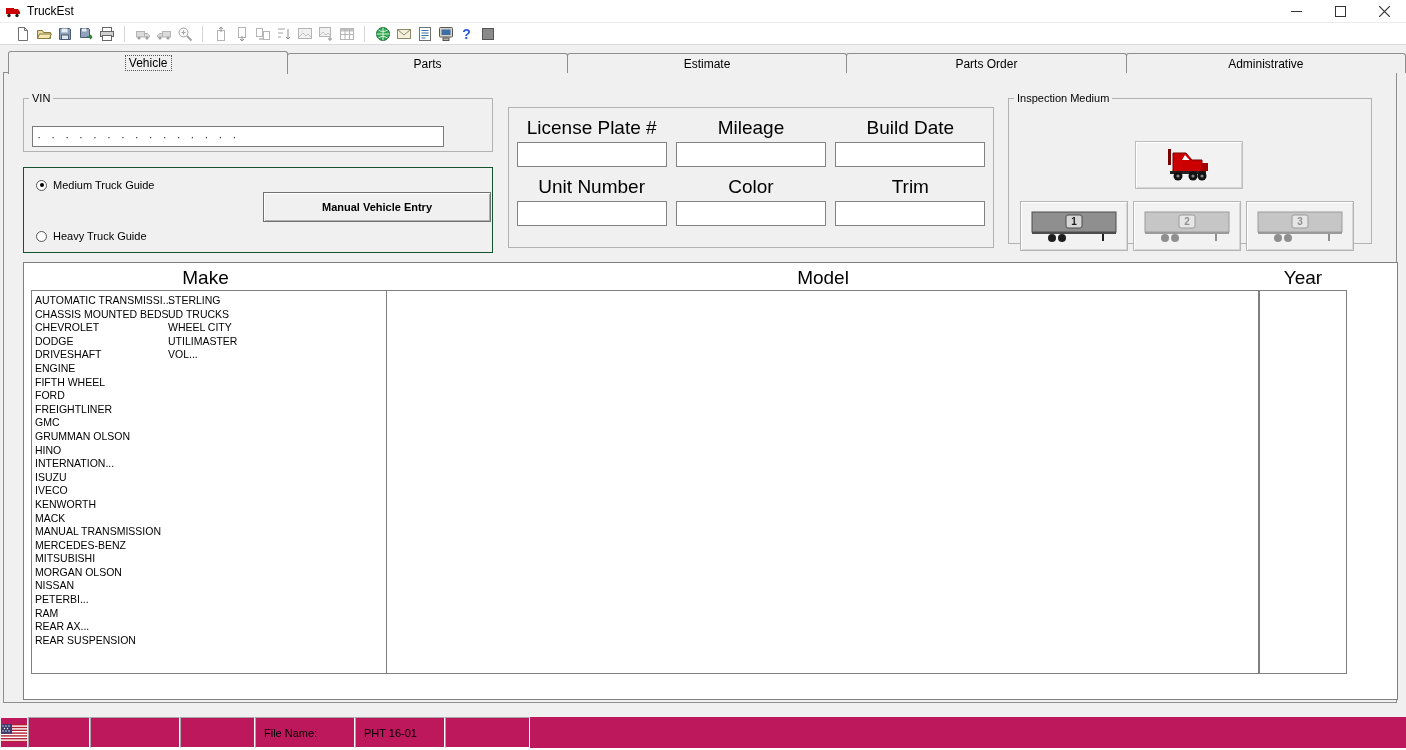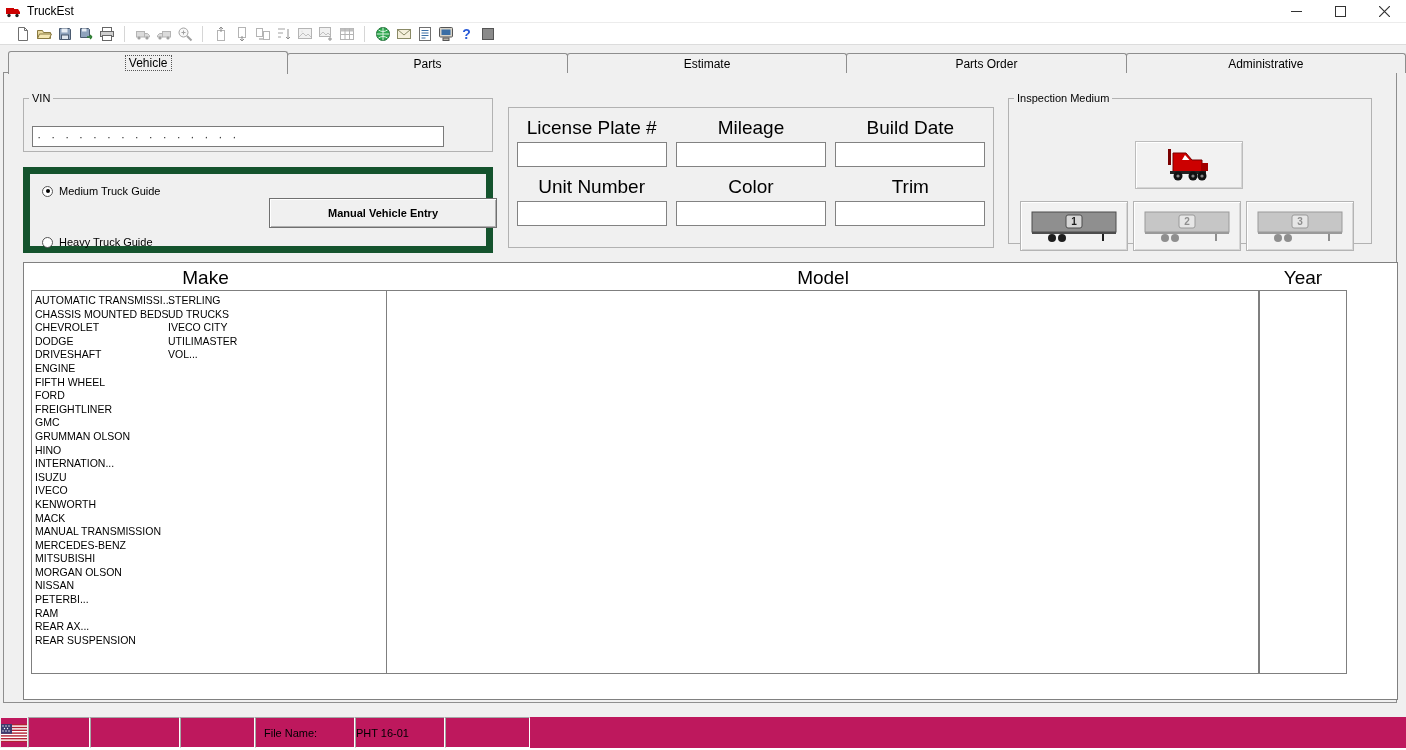--- a/index.html
+++ b/index.html
@@ -43,21 +43,21 @@
   legend { font-size:11px; padding:0 3px; margin-left:5px;margin-top:36px; }
 
   
   .vin-group { left:19px; top:19px; width:470px; height:60px; }
   .vin-input { position:absolute; left:8px; top:22px; width:412px; height:21px;
     border:1px solid #7a7a7a; background:#fff; font-size:13px; letter-spacing:3px;
     color:#444; padding:0 4px; font-family:"Liberation Sans", sans-serif; }
 
   
   .guide-group { position:absolute; left:19px; top:94px; width:470px; height:86px;
-    border:7px solid #14532d; }
+    border:1px solid #14532d; }
   .radio-row { position:absolute; left:12px; display:flex; align-items:center; gap:6px;
     font-size:11px; cursor:default; }
   .radio { width:11px; height:11px; border-radius:50%; border:1px solid #555; background:#fff;
     display:inline-block; position:relative; flex:none; }
   .radio.checked::after { content:""; position:absolute; left:2.5px; top:2.5px; width:4px; height:4px;
     background:#000; border-radius:50%; }
   .manual-btn { position:absolute; left:239px; top:24px; width:228px; height:30px;
     background:#f0f0f0; border:1px solid #707070; font-size:11px; font-weight:bold;
     box-shadow:inset 1px 1px 0 #fff, inset -1px -1px 0 #b0b0b0;
     font-family:"Liberation Sans", sans-serif; }
@@ -105,21 +105,21 @@
   .make-col li { font-size:10.5px; line-height:13.6px; white-space:nowrap; cursor:default; }
 
   
   .statusbar { position:absolute; left:0; top:717px; width:1406px; height:31px;
     background:#be185d; display:flex; align-items:stretch; }
   .sb-panel { border:1px solid; border-color:#a6a6a6 #fff #fff #a6a6a6;
     display:flex; align-items:center; font-size:11px; }
   .sb-flag { width:28px; justify-content:center; border-color:#f0f0f0; }
   .sb-p1 { width:62px; } .sb-p2 { width:90px; } .sb-p3 { width:75px; }
   .sb-fnl { width:100px; padding-left:8px; }
-  .sb-fnv { width:90px; }
+  .sb-fnv { width:90px; padding-left:8px; }
   .sb-p4 { width:85px; }
 </style>
 </head>
 <body>
 
 <div class="titlebar">
   <span class="appicon">
     <svg width="16" height="13" viewBox="0 0 16 13">
       <rect x="1" y="3" width="8" height="6" fill="#cc0000"></rect>
       <path d="M9 4h4l2 3v2H9z" fill="#cc0000"></path>
@@ -459,21 +459,21 @@
           <li>NISSAN</li>
           <li>PETERBI...</li>
           <li>RAM</li>
           <li>REAR AX...</li>
           <li>REAR SUSPENSION</li>
         </ul>
       <ul class="make-col make-col-2">
 
       <li>STERLING</li>
           <li>UD TRUCKS</li>
-          <li>IVECO CITY</li>
+          <li>WHEEL CITY</li>
           <li>UTILIMASTER</li>
           <li>VOL...</li>
         </ul>
     </div>
     <div class="listbox model-list"></div>
     <div class="listbox year-list"></div>
   </div>
 </div>
 
 <div class="statusbar">

